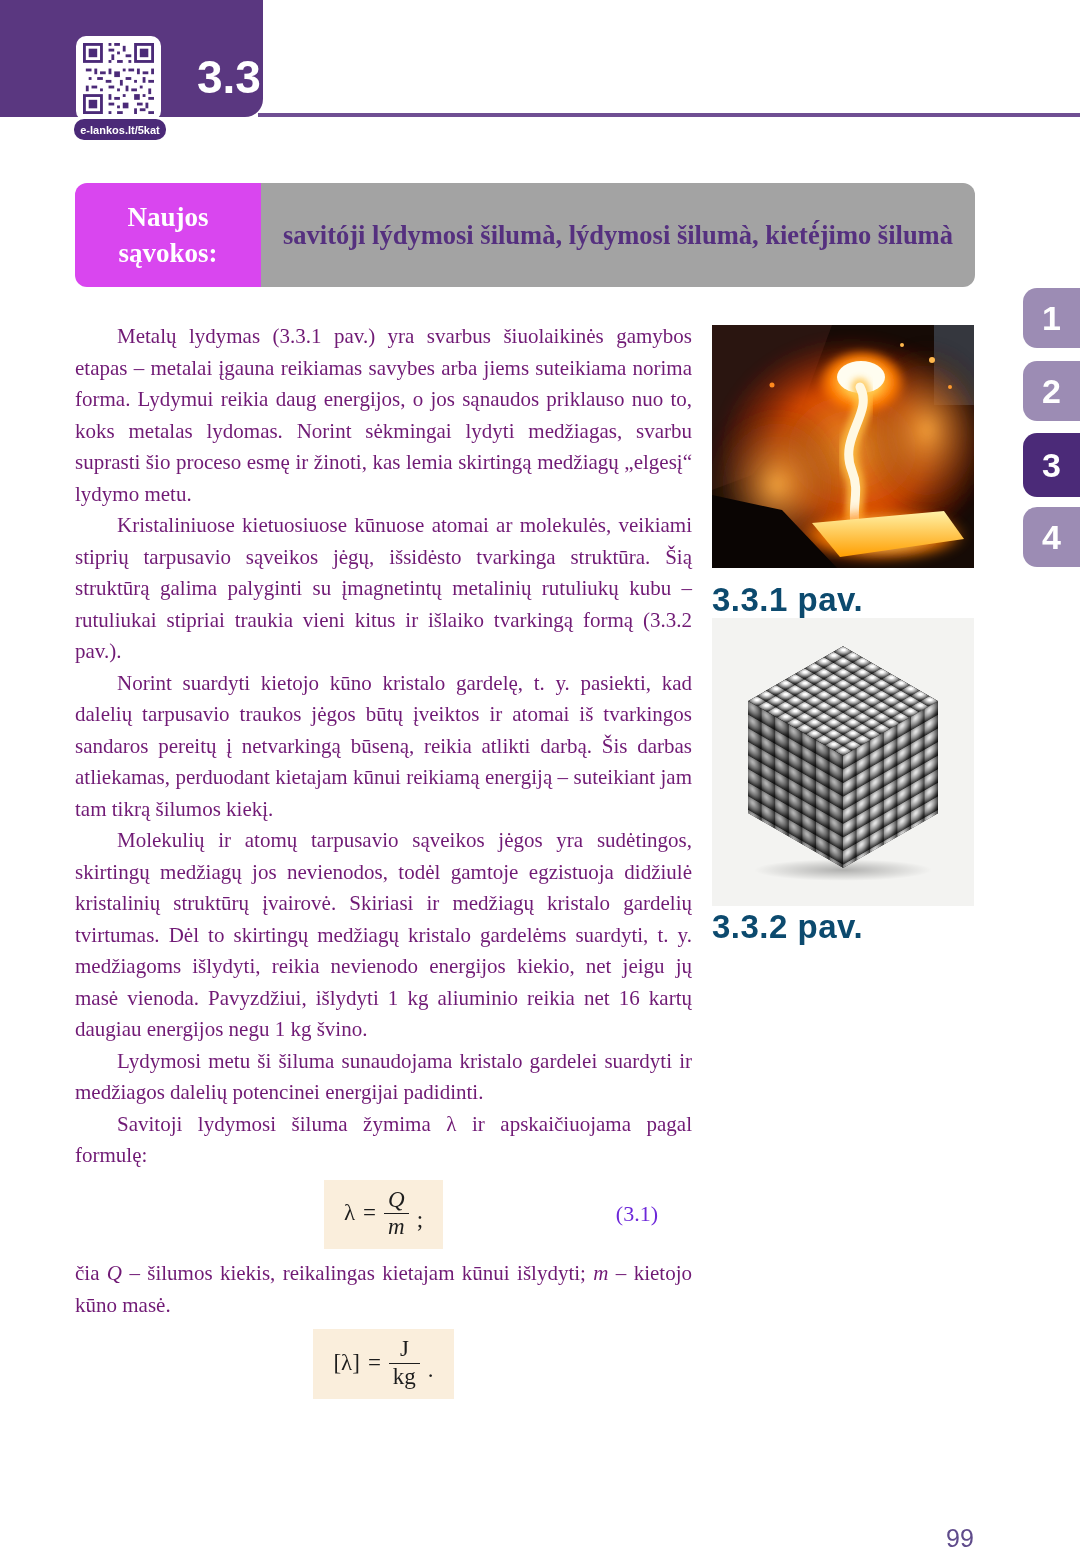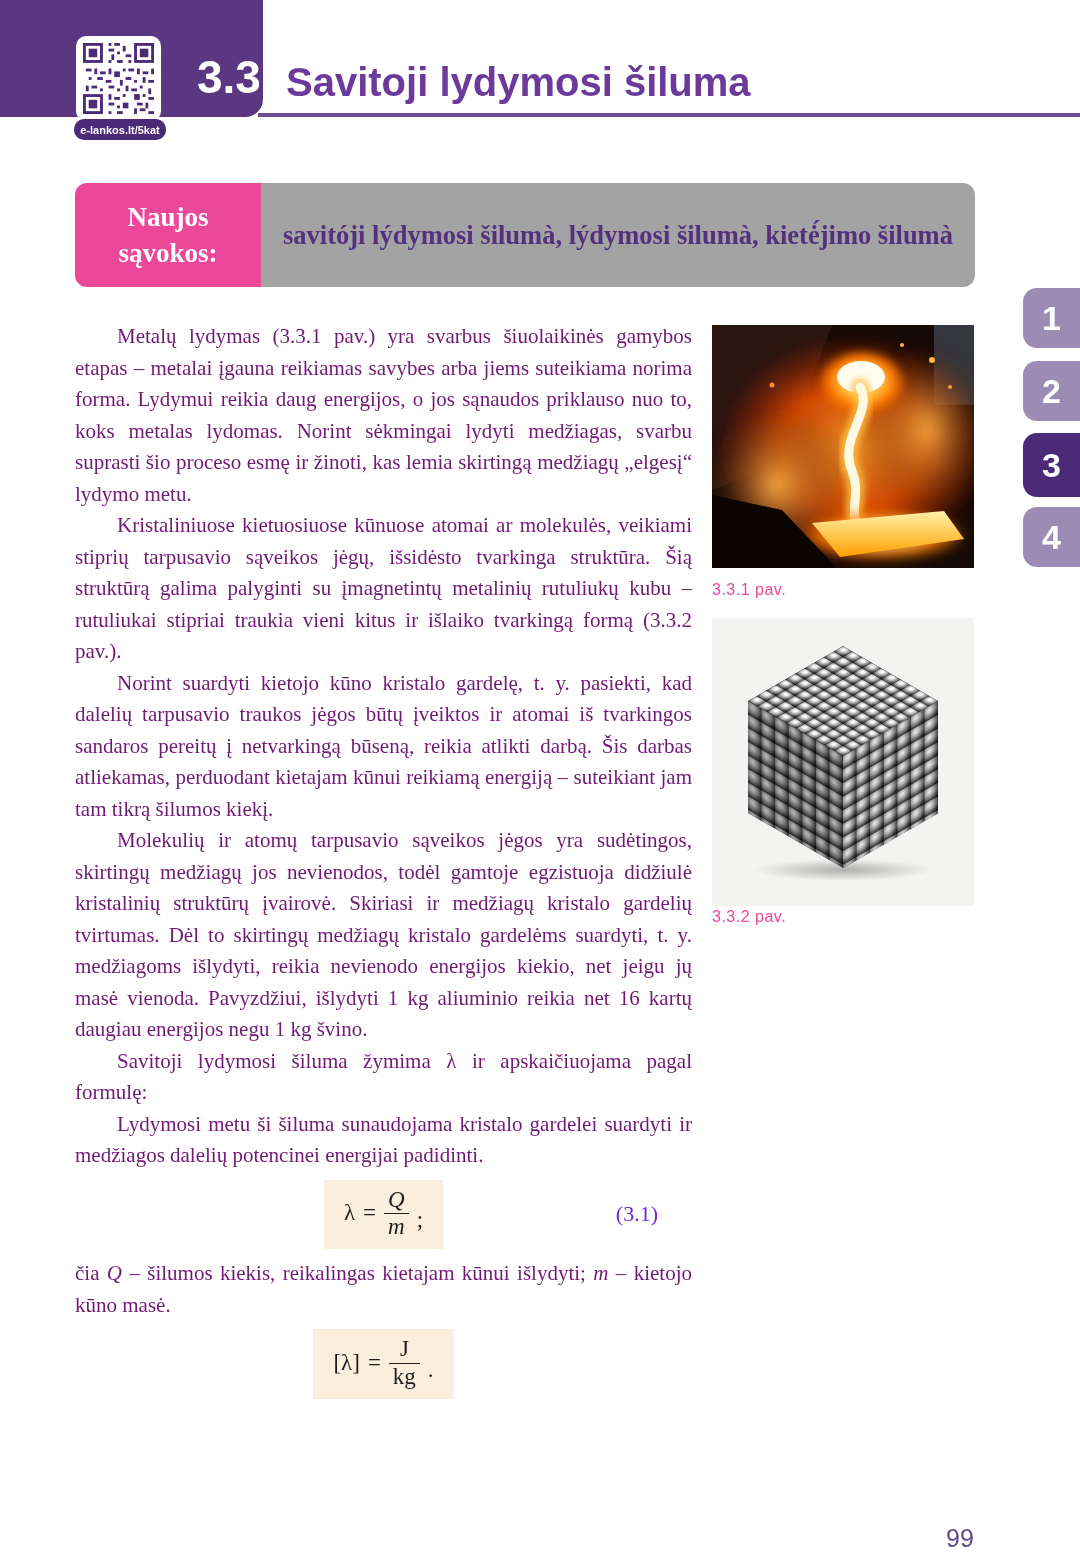--- a/index.html
+++ b/index.html
@@ -20,21 +20,21 @@
     background:#4b2a78; border-radius:10px; color:#ffffff; z-index:2;
     font-family:"Liberation Sans", sans-serif; font-size:11px; font-weight:bold;
     display:flex; align-items:center; justify-content:center; white-space:nowrap; }
   .section-number { position:absolute; left:170px; top:54px; color:#ffffff;
     font-family:"Liberation Sans", sans-serif; font-weight:bold; font-size:46px; line-height:1;margin-left:27px; }
   .page-title { position:absolute; left:286px; top:62px; color:#6b3a9b;
     font-family:"Liberation Sans", sans-serif; font-weight:bold; font-size:40px; line-height:1; }
 
   
   .concepts { position:absolute; left:75px; top:183px; width:900px; height:104px; display:flex; }
-  .concepts-label { width:186px; background:#ec4899; border-radius:12px 0 0 12px;
+  .concepts-label { width:186px; background:#d946ef; border-radius:12px 0 0 12px;
     color:#ffffff; display:flex; align-items:center; justify-content:center; text-align:center;
     font-weight:bold; font-size:27px; line-height:1.35; padding:0 26px; box-sizing:border-box; }
   .concepts-terms { flex:1; background:#a3a3a3; border-radius:0 12px 12px 0;
     display:flex; align-items:center; justify-content:center; text-align:center;
     color:#55307f; font-weight:bold; font-size:26.5px; padding:0 10px; }
 
   
   .main-text { position:absolute; left:75px; top:321px; width:617px; }
   .main-text p { margin:0; font-size:21px; line-height:31.5px; text-align:justify;
     text-indent:42px; color:#701a75; }
@@ -48,22 +48,22 @@
     padding:7px 20px 9px; font-size:23px; color:#1d1d1d; }
   .frac { display:inline-flex; flex-direction:column; align-items:center; line-height:1.15; }
   .frac .den { border-top:1.6px solid #1d1d1d; padding:0 4px; }
   .eq-suffix { transform:translateY(7px); }
   .eq-number { position:absolute; right:34px; top:50%; transform:translateY(-50%);
     font-size:22px; color:#6d28d9; }
 
   
   .figure1 { position:absolute; left:712px; top:325px; width:262px; height:243px; overflow:hidden; }
   .figure1 svg { width:100%; height:100%; display:block; }
-  .fig-caption { position:absolute; left:712px; color:#ec4899; letter-spacing:0.5px;
-    font-family:"Liberation Sans", sans-serif; font-weight:normal; font-size:16px; }
+  .fig-caption { position:absolute; left:712px; color:#0c4a6e; letter-spacing:0.5px;
+    font-family:"Liberation Sans", sans-serif; font-weight:bold; font-size:33px; }
   .cap1 { top:581px; }
   .cap2 { top:908px; }
 
   .figure2 { position:absolute; left:712px; top:618px; width:262px; height:288px;
     background:#f3f3f1; overflow:hidden; }
   .cube { position:absolute; left:36px; top:28px; width:190px; height:225px; }
   .cube::after { content:""; position:absolute; left:5px; bottom:-10px; width:180px; height:22px;
     background:radial-gradient(ellipse at center, rgba(0,0,0,0.28), rgba(0,0,0,0) 70%); }
   .ball-face { position:absolute; background-color:#141414;
     background-image:radial-gradient(circle at 35% 30%, #ffffff 0%, #e6e6e6 14%, #9a9a9a 42%, #3a3a3a 72%, #101010 92%);
@@ -163,34 +163,33 @@
           <rect x="22" y="21" width="1" height="2"></rect>
           <rect x="18" y="23" width="1" height="2"></rect>
         <rect x="20" y="23" width="2" height="1"></rect>
           <rect x="23" y="24" width="2" height="1"></rect>
       </g>
     </svg>
   </div>
   <div class="qr-label">e-lankos.lt/5kat</div>
 
   <div class="section-number">3.3.</div>
-  <div class="page-title">Savitoji lydymosi šiluma</div>
 
   <div class="concepts">
     <div class="concepts-label">Naujos sąvokos:</div>
     <div class="concepts-terms">savitóji lýdymosi šilumà, lýdymosi šilumà, kietė́jimo šilumà</div>
   </div>
 
   <div class="main-text">
     <p>Metalų lydymas (3.3.1 pav.) yra svarbus šiuolaikinės gamybos etapas – metalai įgauna reikiamas savybes arba jiems suteikiama norima forma. Lydymui reikia daug energijos, o jos sąnaudos priklauso nuo to, koks metalas lydomas. Norint sėkmingai lydyti medžiagas, svarbu suprasti šio proceso esmę ir žinoti, kas lemia skirtingą medžiagų „elgesį“ lydymo metu.</p>
     <p>Kristaliniuose kietuosiuose kūnuose atomai ar molekulės, veikiami stiprių tarpusavio sąveikos jėgų, išsidėsto tvarkinga struktūra. Šią struktūrą galima palyginti su įmagnetintų metalinių rutuliukų kubu – rutuliukai stipriai traukia vieni kitus ir išlaiko tvarkingą formą (3.3.2 pav.).</p>
     <p>Norint suardyti kietojo kūno kristalo gardelę, t. y. pasiekti, kad dalelių tarpusavio traukos jėgos būtų įveiktos ir atomai iš tvarkingos sandaros pereitų į netvarkingą būseną, reikia atlikti darbą. Šis darbas atliekamas, perduodant kietajam kūnui reikiamą energiją – suteikiant jam tam tikrą šilumos kiekį.</p>
     <p>Molekulių ir atomų tarpusavio sąveikos jėgos yra sudėtingos, skirtingų medžiagų jos nevienodos, todėl gamtoje egzistuoja didžiulė kristalinių struktūrų įvairovė. Skiriasi ir medžiagų kristalo gardelių tvirtumas. Dėl to skirtingų medžiagų kristalo gardelėms suardyti, t. y. medžiagoms išlydyti, reikia nevienodo energijos kiekio, net jeigu jų masė vienoda. Pavyzdžiui, išlydyti 1 kg aliuminio reikia net 16 kartų daugiau energijos negu 1 kg švino.</p>
+    <p>Lydymosi metu ši šiluma sunaudojama kristalo gardelei suardyti ir medžiagos dalelių potencinei energijai padidinti.</p>
     <p>Savitoji lydymosi šiluma žymima λ ir apskaičiuojama pagal formulę:</p>
-    <p>Lydymosi metu ši šiluma sunaudojama kristalo gardelei suardyti ir medžiagos dalelių potencinei energijai padidinti.</p>
 
     <div class="eq-row">
       <div class="eq-box">
         <span>λ</span>
         <span>=</span>
         <span class="frac">
           <span class="num var">Q</span>
           <span class="den var">m</span>
         </span>
         <span class="eq-suffix">;</span>

